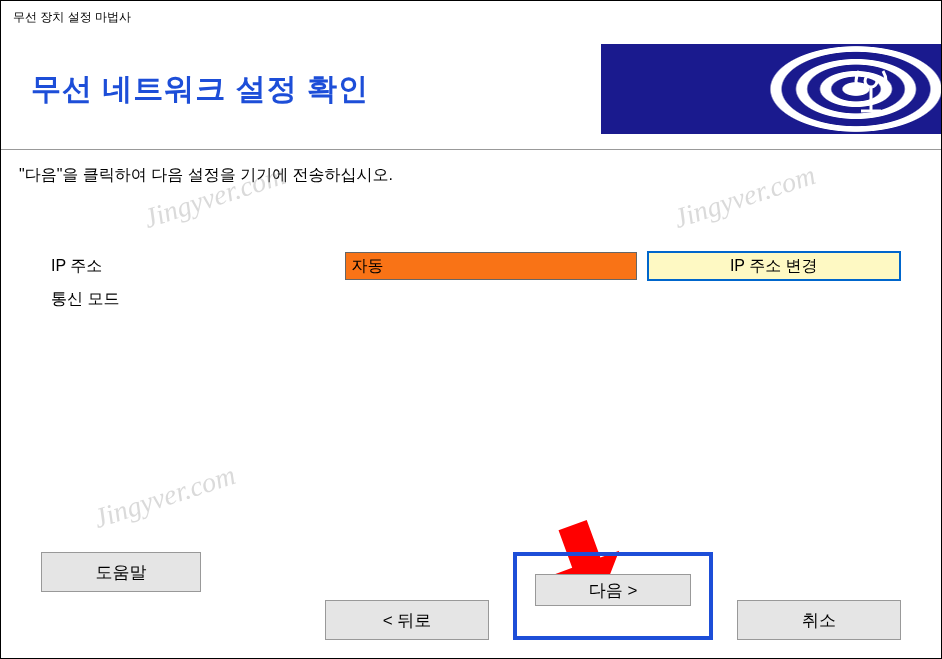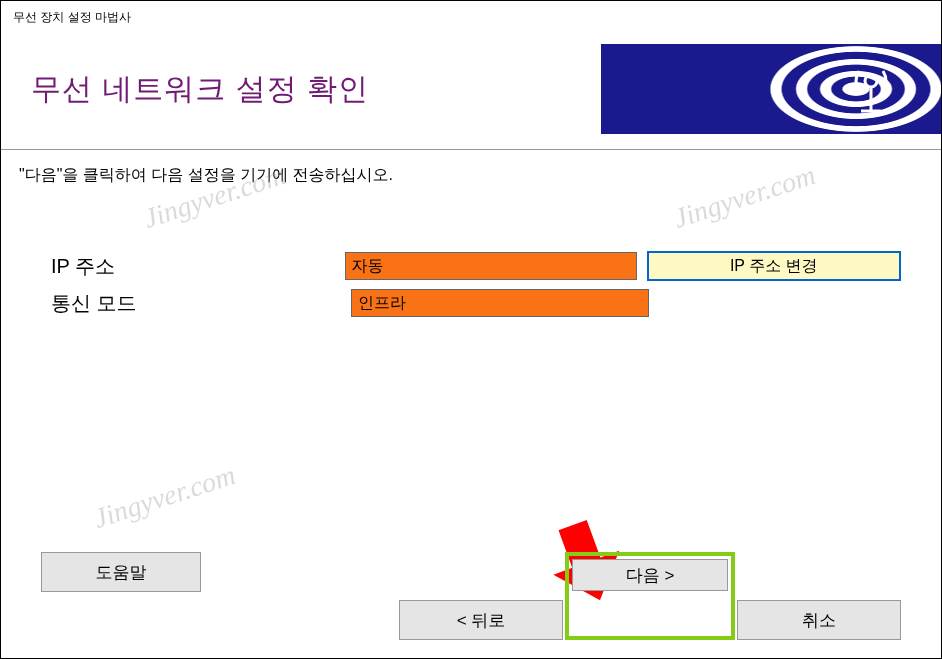--- a/index.html
+++ b/index.html
@@ -22,22 +22,22 @@
     }
     .header {
       display: flex;
       justify-content: space-between;
       align-items: center;
       padding: 10px 0 15px 30px;
       border-bottom: 1px solid #999;
     }
     .page-title {
       font-size: 30px;
-      font-weight: normal;
-      color: #701a75;
+      font-weight: bold;
+      color: #1d4ed8;
       letter-spacing: 1px;
     }
     .logo-area {
       width: 340px;
       height: 90px;
       background: radial-gradient(ellipse 160px 80px at 75% 50%, 
         #fff 0%, 
         #fff 8%, 
         #1a1a8e 9%, 
         #1a1a8e 15%, 
@@ -72,21 +72,21 @@
     .form-area {
       padding: 50px 40px 20px 50px;
     }
     .form-row {
       display: flex;
       align-items: center;
       margin-bottom: 8px;
     }
     .form-label {
       width: 300px;
-      font-size: 20px;
+      font-size: 16px;
       color: #000;
     }
     .form-value {
       width: 298px;
       height: 28px;
       border: 1px solid #666;
       padding: 2px 6px;
       font-size: 16px;
       background: #f97316;
       display: flex;
@@ -111,21 +111,21 @@
       align-items: center;
       justify-content: center;
     }
     .button-bar {
       position: absolute;
       bottom: 18px;
       left: 0;
       right: 0;
       padding: 0 40px;
       display: flex;
-      gap: 2px;
+      gap: 24px;
     }
     .btn {
       height: 40px;
       background: #e5e5e5;
       border: 1px solid #999;
       font-size: 17px;
       cursor: pointer;
       display: flex;
       align-items: center;
       justify-content: center;
@@ -134,22 +134,22 @@
       width: 160px;
     }
     .spacer {
       flex: 1;
     }
     .btn-nav {
       width: 164px;
       margin-top: 48px;
     }
     .btn-next-wrap {
-      border: 4px solid #84cc16;
-      padding: 3px;
+      border: 4px solid #1d4ed8;
+      padding: 18px;
     }
     .btn-next-wrap .btn {
       width: 156px;
       height: 32px;
     }
     .red-arrow {
       position: absolute;
       left: 550px;
       top: 515px;
       width: 90px;
@@ -190,21 +190,20 @@
 <div class="instruction">"다음"을 클릭하여 다음 설정을 기기에 전송하십시오.</div>
 
 <div class="form-area">
   <div class="form-row">
     <div class="form-label">IP 주소</div>
     <div class="form-value">자동</div>
     <div class="change-ip-btn">IP 주소 변경</div>
   </div>
   <div class="form-row">
     <div class="form-label">통신 모드</div>
-    <div class="form-value">인프라</div>
   </div>
 </div>
 
 <svg class="red-arrow" viewBox="0 0 90 90">
   <polygon points="20,5 50,5 50,45 70,45 35,85 0,45 20,45" fill="#ff0000" transform="rotate(-20 40 45)"></polygon>
 </svg>
 
 <div class="button-bar">
   <div class="btn btn-help">도움말</div>
   <div class="spacer"></div>

